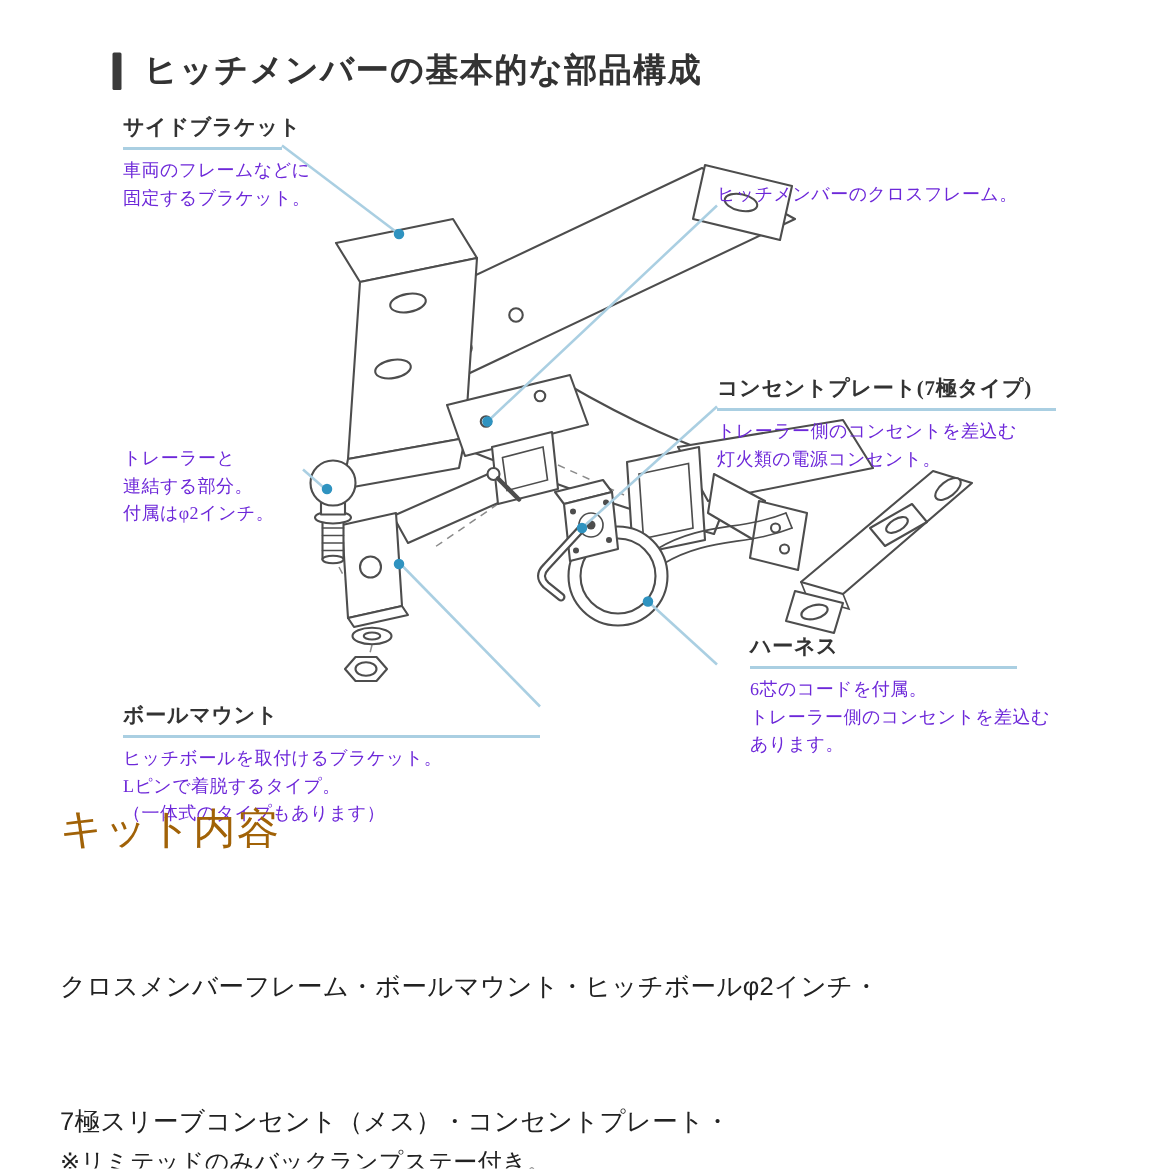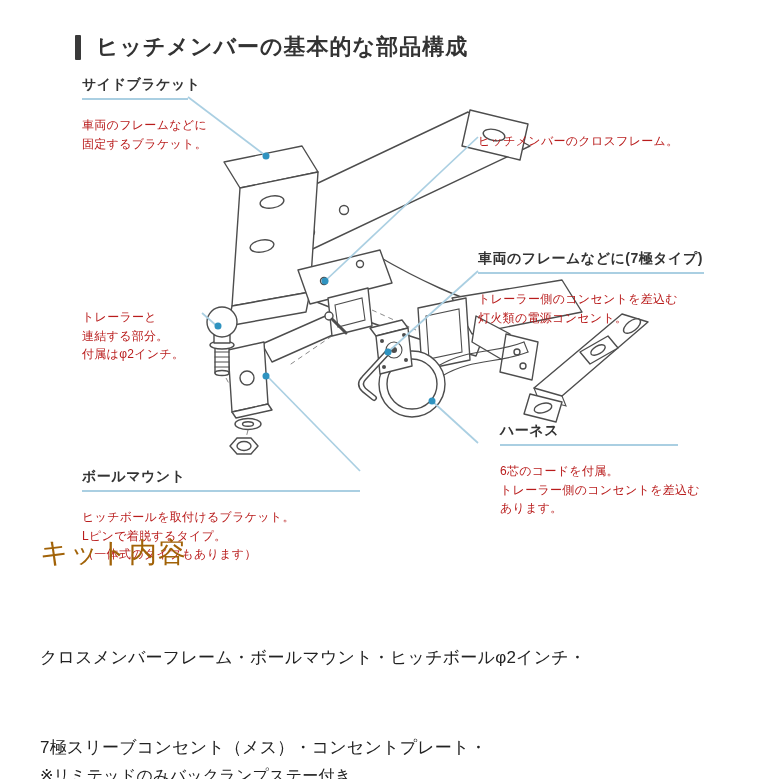--- a/index.html
+++ b/index.html
@@ -13,30 +13,30 @@
   body{
     width:778px;height:779px;position:relative;overflow:hidden;
     font-family:"Liberation Sans","DejaVu Sans",sans-serif;
     color:#333;
   }
   
   .title-row{position:absolute;left:75px;top:32px;display:flex;align-items:center;text-align:right;}
   .title-bar{width:6px;height:25px;background:var(--accent-bar);border-radius:1px;margin-right:15px;}
   .page-title{font-size:22px;font-weight:bold;color:#333;letter-spacing:1px;}
   
-  .diagram{position:absolute;left:0;top:0;width:778px;height:530px;}
+  .diagram{position:absolute;left:0;top:0;width:778px;height:530px;font-family:Liberation Serif, serif;}
   .diagram svg{position:absolute;left:0;top:0;}
   .part-label{position:absolute;}
   .part-name{
     font-size:14px;font-weight:bold;color:#333;letter-spacing:.5px;
     padding-bottom:4px;border-bottom:2px solid var(--leader-color);
     white-space:pre;
   }
   .part-desc{
-    font-size:12px;color:#b91c1c;line-height:1.55;margin-top:16px;
+    font-size:12px;color:#6d28d9;line-height:1.55;margin-top:4px;
     white-space:pre;letter-spacing:.3px;
   }
   .ill{stroke:var(--line-art);stroke-width:1.4;fill:#fff;stroke-linejoin:round;stroke-linecap:round;}
   .ill-thin{stroke:var(--line-art);stroke-width:1.1;fill:none;stroke-linecap:round;}
   .ill-dark{fill:var(--line-art);stroke:none;}
   .dash{stroke:#8a8a8a;stroke-width:1;fill:none;stroke-dasharray:5 4;}
   .ldr{stroke:var(--leader-color);stroke-width:1.7;fill:none;}
   .ldot{fill:var(--dot-color);stroke:none;}
   
   .kit{position:absolute;left:40px;top:534px;width:720px;}
@@ -179,21 +179,21 @@
     <div class="part-name">サイドブラケット</div>
     <div class="part-desc">車両のフレームなどに
 固定するブラケット。</div>
   </div>
 
   <div class="part-label" style="left:478px;top:116px;width:170px">
     <div class="part-desc">ヒッチメンバーのクロスフレーム。</div>
   </div>
 
   <div class="part-label" style="left:478px;top:250px;width:226px">
-    <div class="part-name">車両のフレームなどに(7極タイプ)</div>
+    <div class="part-name">コンセントプレート(7極タイプ)</div>
     <div class="part-desc">トレーラー側のコンセントを差込む
 灯火類の電源コンセント。</div>
   </div>
 
   <div class="part-label" style="left:82px;top:292px;width:120px">
     <div class="part-desc">トレーラーと
 連結する部分。
 付属はφ2インチ。</div>
   </div>
 

